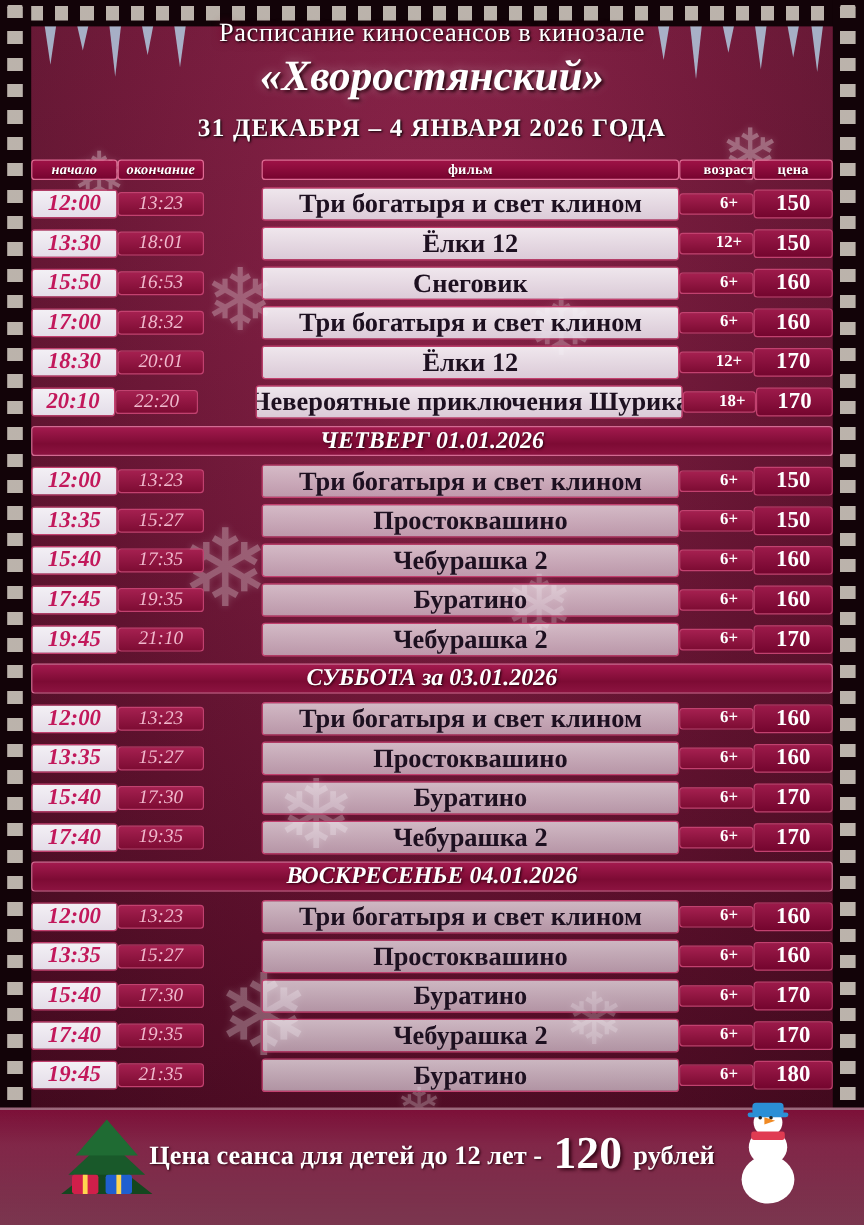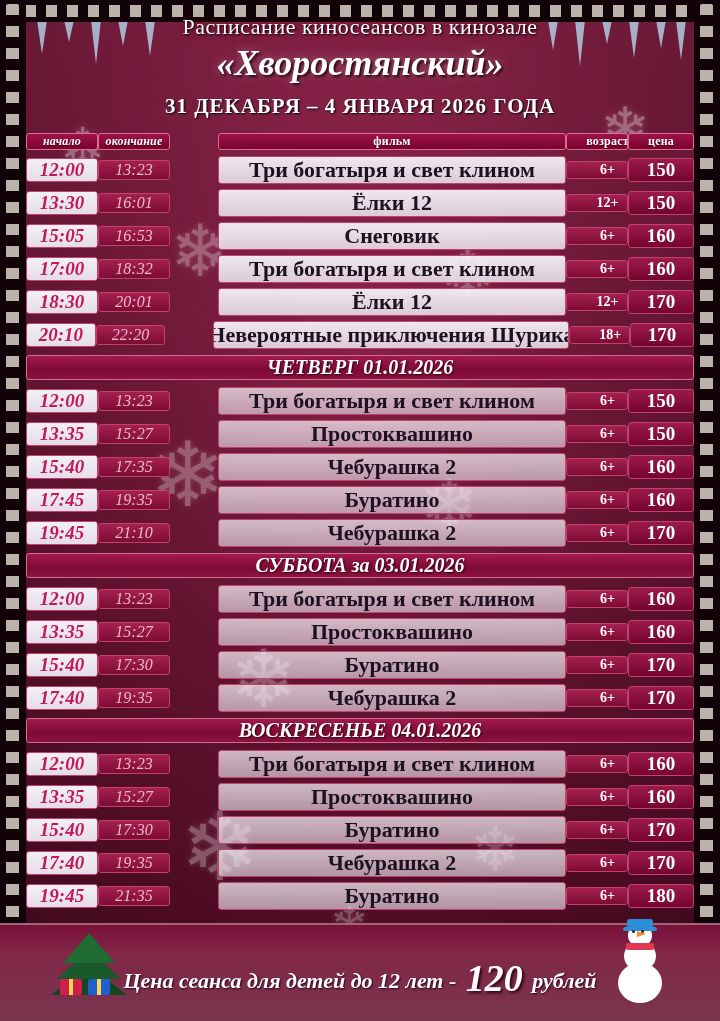--- a/index.html
+++ b/index.html
@@ -223,28 +223,27 @@
     left: 0; right: 0; bottom: 0;
     height: 96px;
     z-index: 6;
     background:
       linear-gradient(180deg, rgba(255,255,255,0.0) 0%, rgba(255,255,255,0.10) 30%, rgba(255,255,255,0.18) 100%),
       linear-gradient(180deg, #7c1038 0%, #5d0a28 100%);
     border-top: 2px solid rgba(255,255,255,0.25);
   }
   .footer-note {
     position: absolute;
-    left: 0; right: 0; bottom: 21px;
+    left: 0; right: 0; bottom: 38px;
     text-align: center;
     font-family: "Liberation Serif", serif;
     font-weight: bold;
     font-size: 22px;
     color: #ffffff;
     text-shadow: 1px 1px 2px #2b0412;
-    font-style: italic;
   }
   .footer-price {
     font-size: 38px;
     color: #ffffff;
     vertical-align: -3px;
     margin: 0 4px;
     text-shadow: 2px 2px 3px #300313;
   }
   
   .tree {
@@ -347,27 +346,27 @@
         <div>
           <div class="row">
             <div class="cell c-start">12:00</div>
             <div class="cell c-end">13:23</div>
             <div class="cell c-film">Три богатыря и свет клином</div>
             <div class="cell c-age">6+</div>
             <div class="cell c-price">150</div>
           </div>
           <div class="row">
             <div class="cell c-start">13:30</div>
-            <div class="cell c-end">16:01</div>
+            <div class="cell c-end">18:01</div>
             <div class="cell c-film">Ёлки 12</div>
             <div class="cell c-age">12+</div>
             <div class="cell c-price">150</div>
           </div>
           <div class="row">
-            <div class="cell c-start">15:05</div>
+            <div class="cell c-start">15:50</div>
             <div class="cell c-end">16:53</div>
             <div class="cell c-film">Снеговик</div>
             <div class="cell c-age">6+</div>
             <div class="cell c-price">160</div>
           </div>
           <div class="row">
             <div class="cell c-start">17:00</div>
             <div class="cell c-end">18:32</div>
             <div class="cell c-film">Три богатыря и свет клином</div>
             <div class="cell c-age">6+</div>

